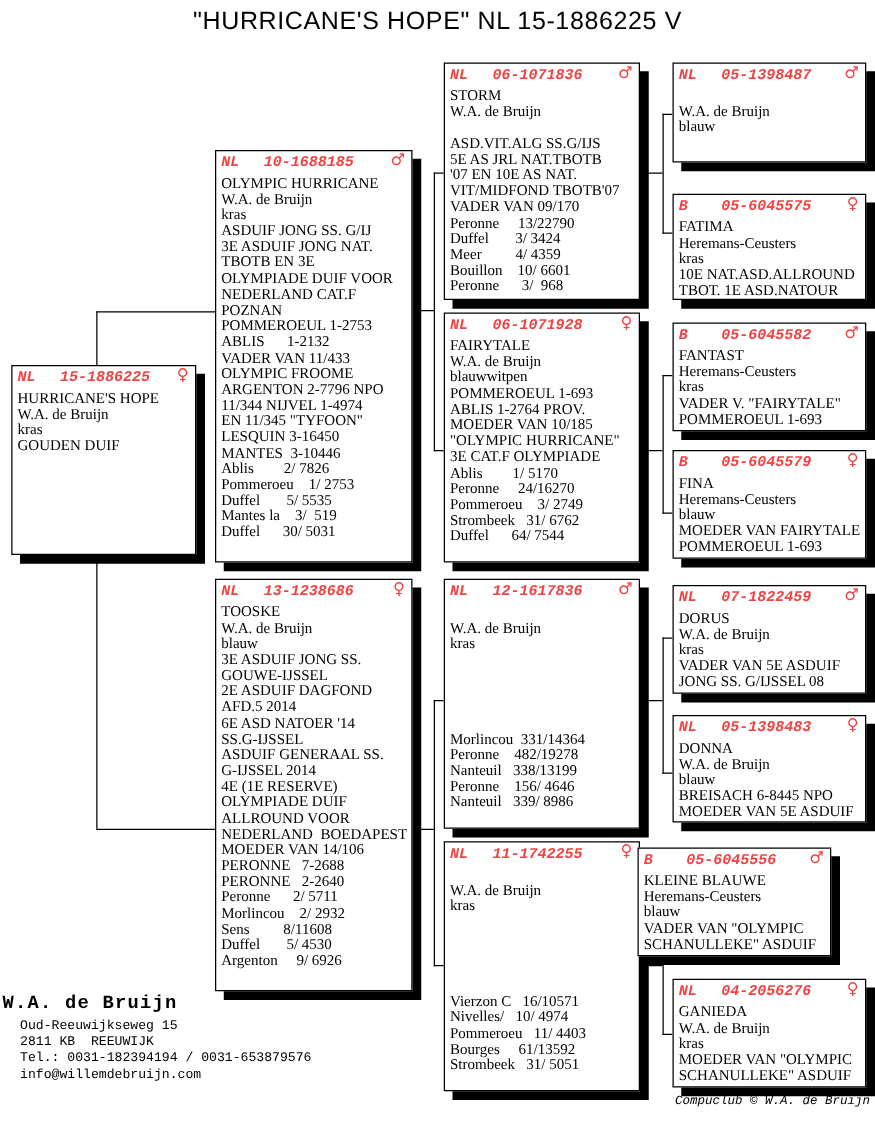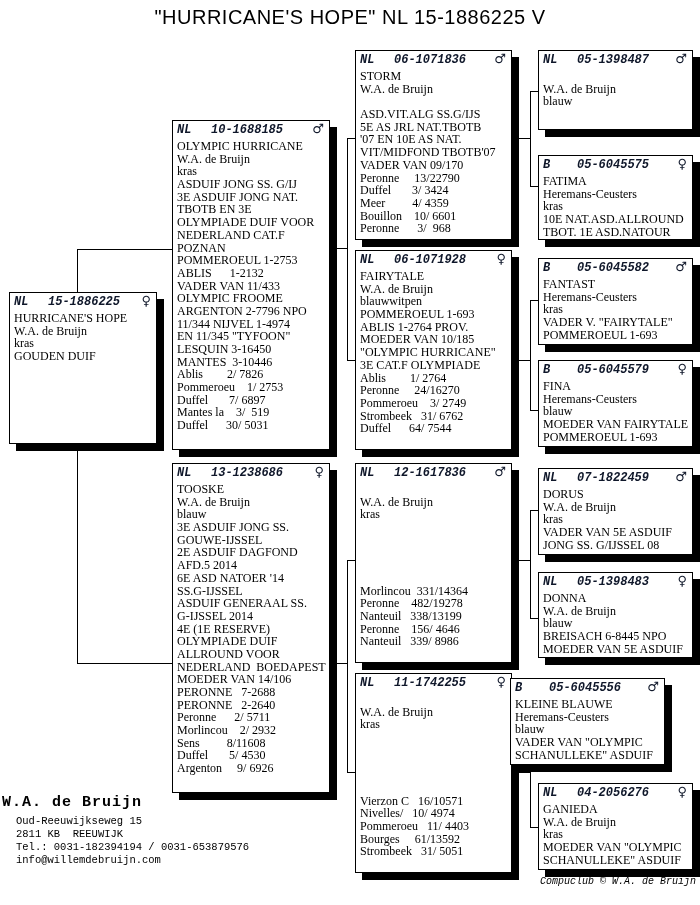--- a/index.html
+++ b/index.html
@@ -3,21 +3,21 @@
 <meta charset="utf-8">
 <style>
   html,body{margin:0;padding:0;background:#ffffff;}
   body{width:700px;height:905px;position:relative;overflow:hidden;
        font-family:"Liberation Mono",monospace;color:#000;}
   .title{position:absolute;left:0;top:6px;width:700px;text-align:center;
          font-family:"Liberation Sans",sans-serif;font-size:20px;letter-spacing:0.5px;}
   .box{position:absolute;background:#fff;border:1px solid #000;
        box-shadow:7px 7px 0 #000;box-sizing:border-box;}
   .hdr{height:16px;padding:2px 4px 0 4px;white-space:pre;position:relative;
-       color:#0f172a;font-weight:bold;font-style:italic;font-size:12px;line-height:14px;}
+       color:#ef4444;font-weight:bold;font-style:italic;font-size:12px;line-height:14px;}
   .cc{display:inline-block;width:34px;}
   .sex{position:absolute;right:5px;top:1px;font-style:normal;
        font-family:"DejaVu Sans",sans-serif;font-size:13px;font-weight:bold;}
   .bdy{padding:1px 3px 0 4px;font-family:Liberation Serif, serif;}
   .ln{height:12.7px;line-height:12.7px;font-size:12px;white-space:pre;overflow:visible;}
   .cline{position:absolute;background:#000;}
   .footer-name{position:absolute;left:2px;top:794px;font-size:15px;font-weight:bold;letter-spacing:1px;}
   .footer-line{position:absolute;left:16px;font-size:10.5px;white-space:pre;}
   .credit{position:absolute;right:4px;top:876px;font-size:10px;font-style:italic;white-space:pre;}
 </style>
@@ -86,21 +86,21 @@
       <div class="ln">ABLIS      1-2132</div>
       <div class="ln">VADER VAN 11/433</div>
       <div class="ln">OLYMPIC FROOME</div>
       <div class="ln">ARGENTON 2-7796 NPO</div>
       <div class="ln">11/344 NIJVEL 1-4974</div>
       <div class="ln">EN 11/345 "TYFOON"</div>
       <div class="ln">LESQUIN 3-16450</div>
       <div class="ln">MANTES  3-10446</div>
       <div class="ln">Ablis        2/ 7826</div>
       <div class="ln">Pommeroeu    1/ 2753</div>
-      <div class="ln">Duffel       7/ 6897</div>
+      <div class="ln">Duffel       5/ 5535</div>
       <div class="ln">Mantes la    3/  519</div>
       <div class="ln">Duffel      30/ 5031</div>
     </div>
 </div>
 
 <div class="box" style="left:172px;top:463px;width:158px;height:330px">
   <div class="hdr"><span class="cc">NL</span><span>13-1238686</span><span class="sex">♀</span></div>
   <div class="bdy">
       <div class="ln">TOOSKE</div>
       <div class="ln">W.A. de Bruijn</div>
@@ -151,21 +151,21 @@
   <div class="hdr"><span class="cc">NL</span><span>06-1071928</span><span class="sex">♀</span></div>
   <div class="bdy">
       <div class="ln">FAIRYTALE</div>
       <div class="ln">W.A. de Bruijn</div>
       <div class="ln">blauwwitpen</div>
       <div class="ln">POMMEROEUL 1-693</div>
       <div class="ln">ABLIS 1-2764 PROV.</div>
       <div class="ln">MOEDER VAN 10/185</div>
       <div class="ln">"OLYMPIC HURRICANE"</div>
       <div class="ln">3E CAT.F OLYMPIADE</div>
-      <div class="ln">Ablis        1/ 2764</div>
+      <div class="ln">Ablis        1/ 5170</div>
       <div class="ln">Peronne     24/16270</div>
       <div class="ln">Pommeroeu    3/ 2749</div>
       <div class="ln">Strombeek   31/ 6762</div>
       <div class="ln">Duffel      64/ 7544</div>
     </div>
 </div>
 
 <div class="box" style="left:355px;top:463px;width:157px;height:200px">
   <div class="hdr"><span class="cc">NL</span><span>12-1617836</span><span class="sex">♂</span></div>
   <div class="bdy">

